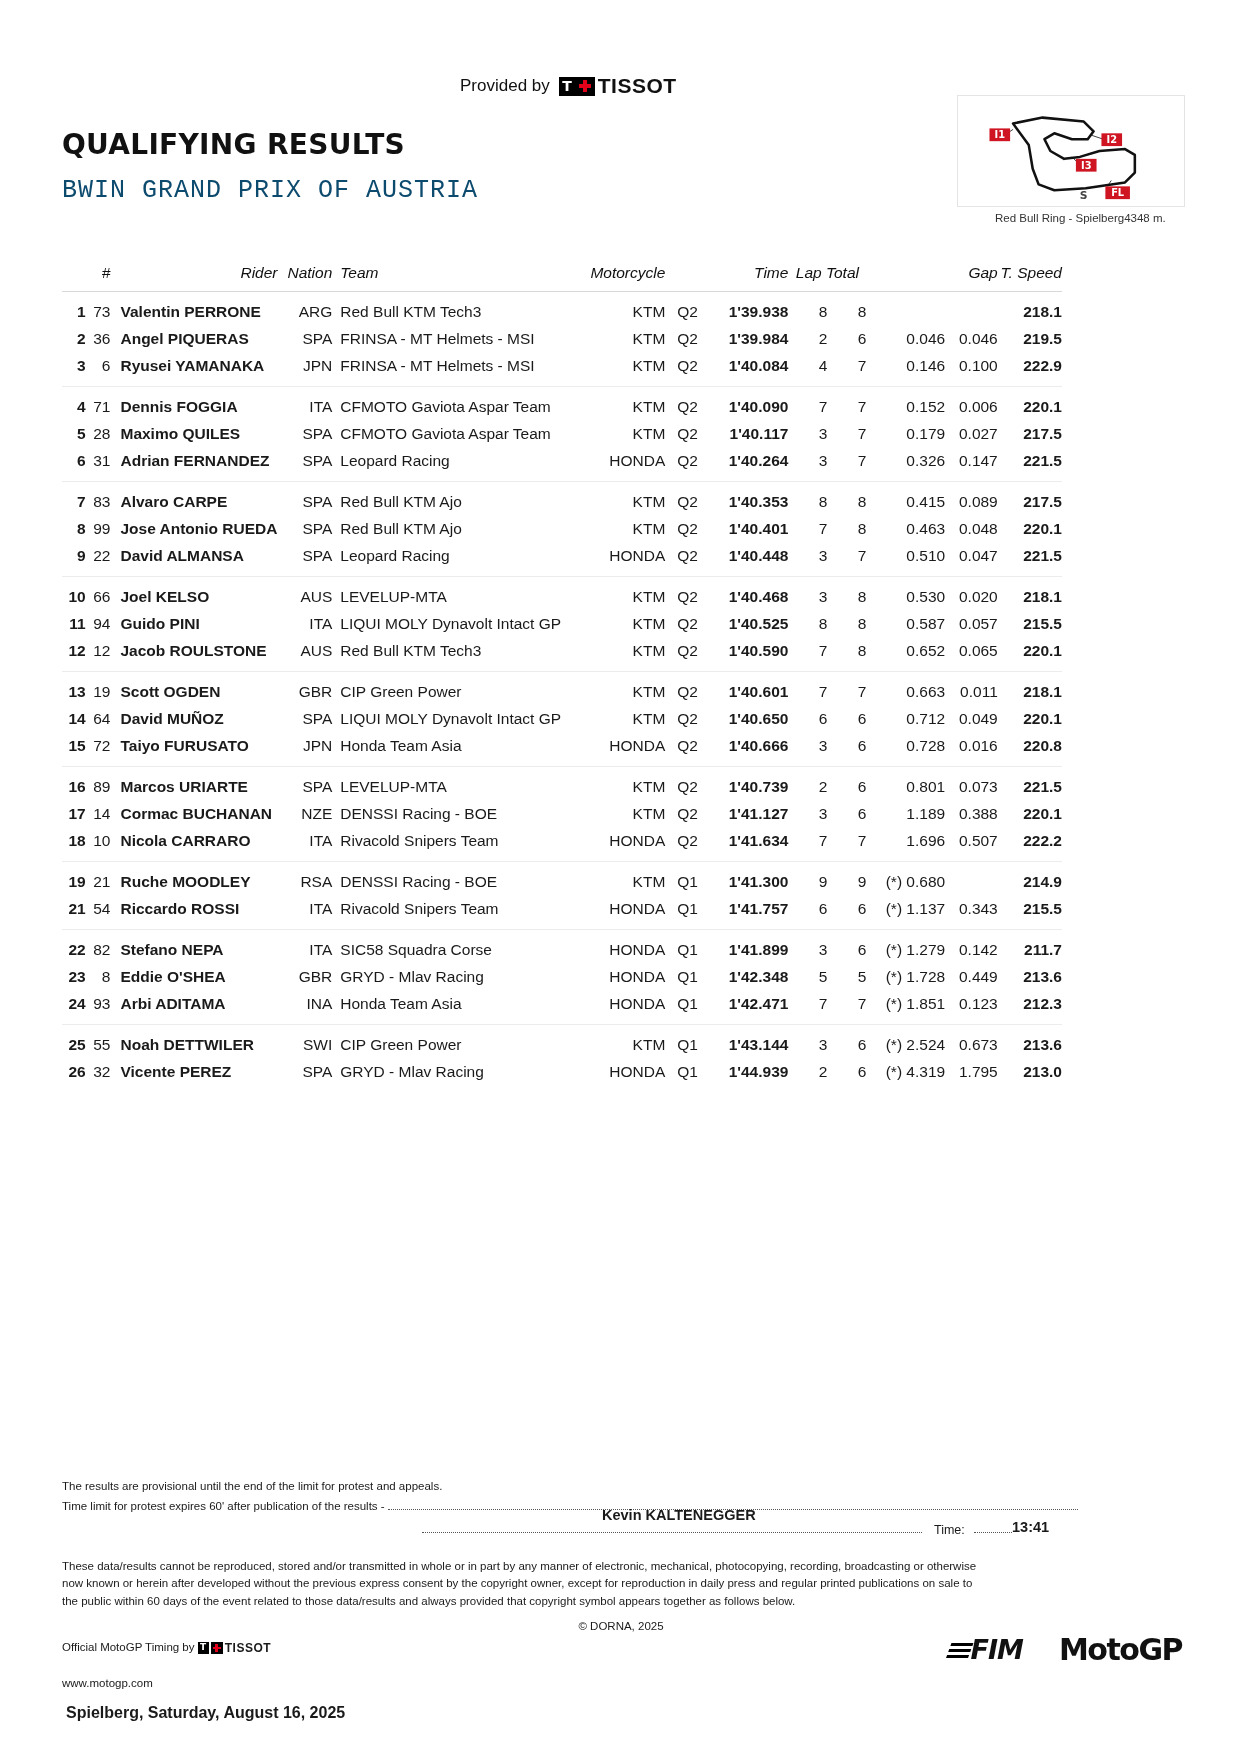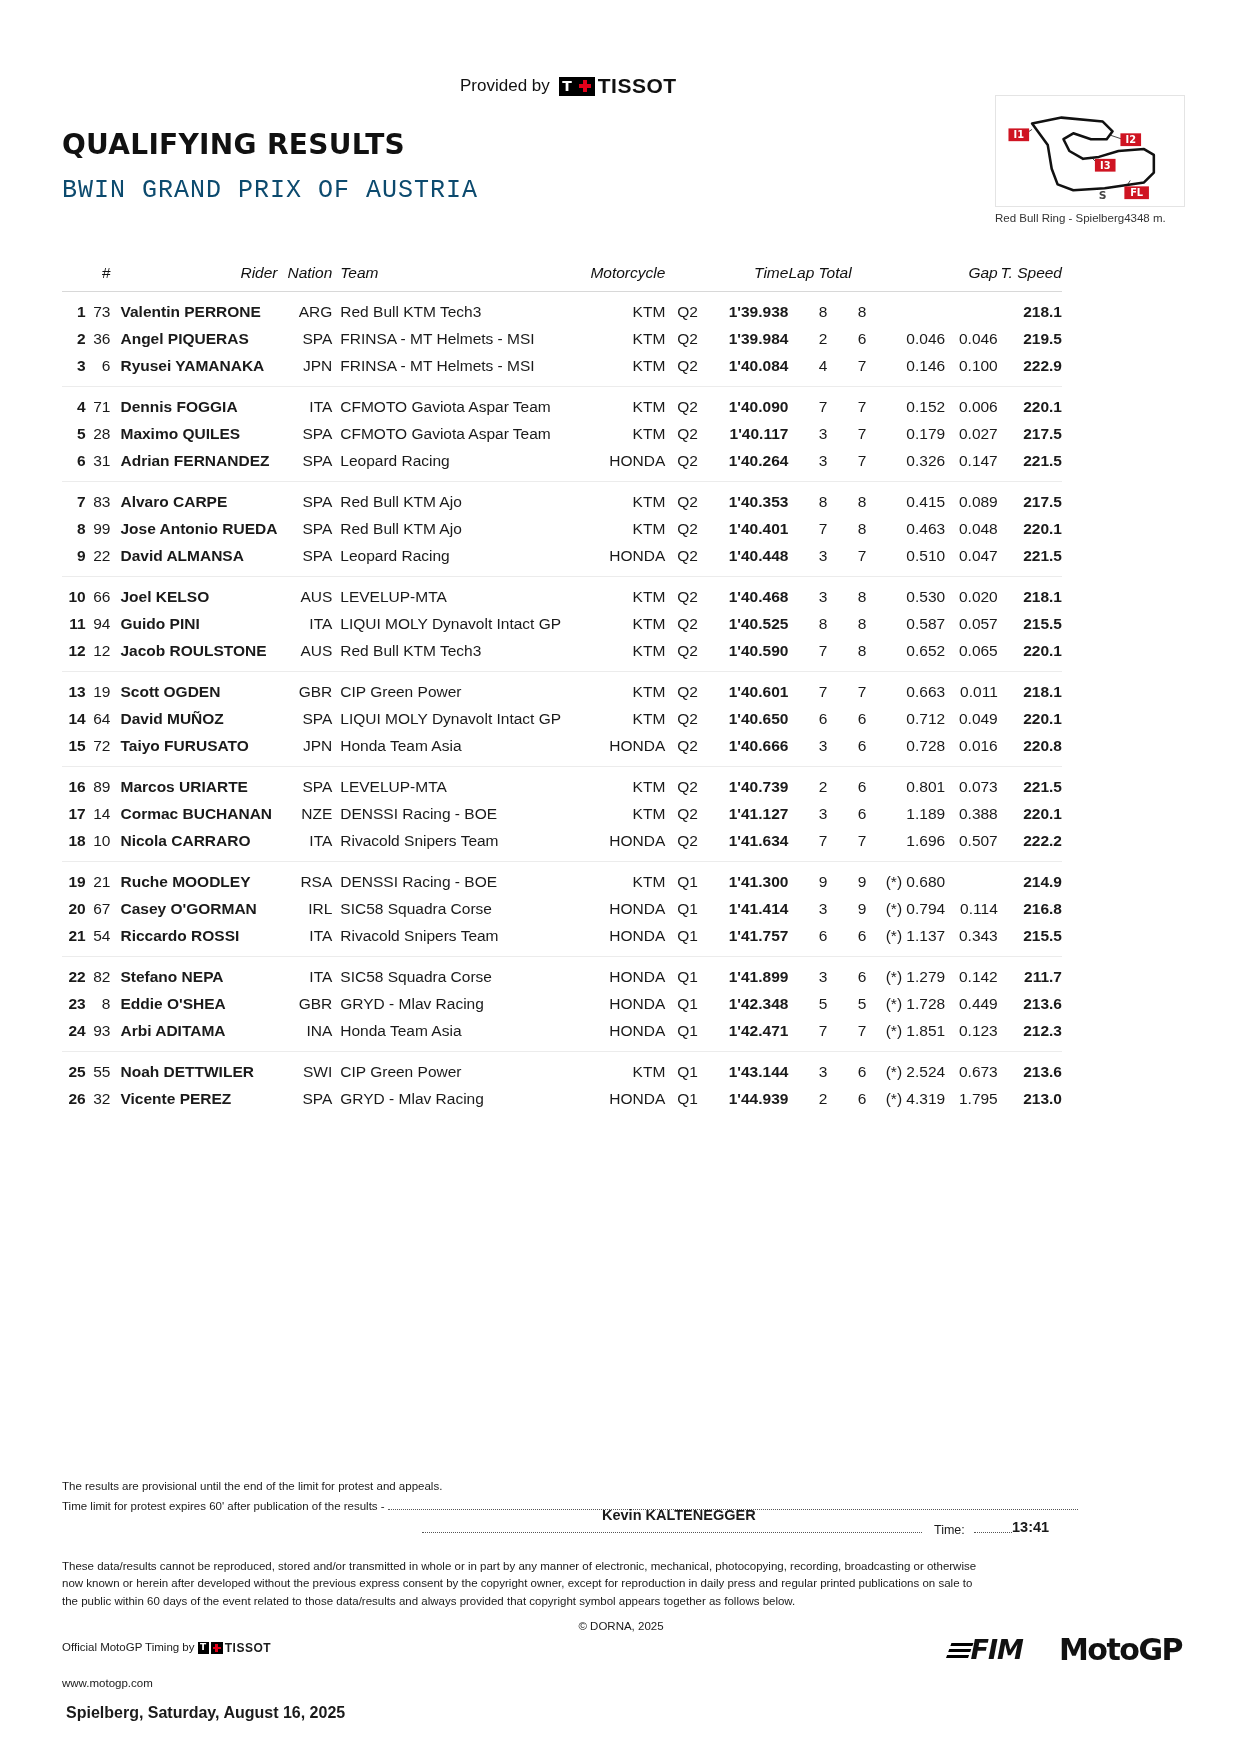--- a/index.html
+++ b/index.html
@@ -99,21 +99,21 @@
     font-size: 25px;
     font-weight: 400;
     letter-spacing: 1px;
     color: #0c4a6e;
     font-family: Liberation Mono, monospace;
   }
 
   .circuit-box {
     position: absolute;
     right: 55px; top: 95px;
-    width: 190px; height: 112px;
+    width: 228px; height: 112px;
     border: 1px solid #e4e4e4;
     background: #fff;
   }
   .circuit-box svg { display: block; width: 100%; height: 100%; }
   .circuit-caption {
     position: absolute;
     right: 55px; top: 212px;
     width: 190px;
     display: flex;
     justify-content: flex-start;
@@ -323,21 +323,21 @@
     <thead>
       <tr>
         <th class="c-pos"></th>
         <th class="c-num">#</th>
         <th class="c-rider" style="text-align:right;font-weight:400;">Rider</th>
         <th class="c-nat">Nation</th>
         <th class="c-team" style="text-align:left;">Team</th>
         <th class="c-bike">Motorcycle</th>
         <th class="c-q"></th>
         <th class="c-time">Time</th>
-        <th class="c-lapgrp" colspan="2" style="">Lap Total</th>
+        <th class="c-lapgrp" colspan="2" style="text-align:center;">Lap Total</th>
         <th class="c-gaphdr" colspan="2">Gap</th>
         <th class="c-spd">T. Speed</th>
       </tr>
     </thead>
     <tbody class="grp">
         <tr>
           <td class="c-pos">1</td>
           <td class="c-num">73</td>
           <td class="c-rider">Valentin PERRONE</td>
           <td class="c-nat">ARG</td>
@@ -625,35 +625,20 @@
           <td class="c-nat">RSA</td>
           <td class="c-team">DENSSI Racing - BOE</td>
           <td class="c-bike">KTM</td>
           <td class="c-q">Q1</td>
           <td class="c-time">1'41.300</td>
           <td class="c-lap">9</td>
           <td class="c-tot">9</td>
           <td class="c-gap1">(*) 0.680</td>
           <td class="c-gap2"></td>
           <td class="c-spd">214.9</td>
-        </tr>
-        <tr>
-          <td class="c-pos">20</td>
-          <td class="c-num">67</td>
-          <td class="c-rider">Casey O'GORMAN</td>
-          <td class="c-nat">IRL</td>
-          <td class="c-team">SIC58 Squadra Corse</td>
-          <td class="c-bike">HONDA</td>
-          <td class="c-q">Q1</td>
-          <td class="c-time">1'41.414</td>
-          <td class="c-lap">3</td>
-          <td class="c-tot">9</td>
-          <td class="c-gap1">(*) 0.794</td>
-          <td class="c-gap2">0.114</td>
-          <td class="c-spd">216.8</td>
         </tr>
         <tr>
           <td class="c-pos">21</td>
           <td class="c-num">54</td>
           <td class="c-rider">Riccardo ROSSI</td>
           <td class="c-nat">ITA</td>
           <td class="c-team">Rivacold Snipers Team</td>
           <td class="c-bike">HONDA</td>
           <td class="c-q">Q1</td>
           <td class="c-time">1'41.757</td>

